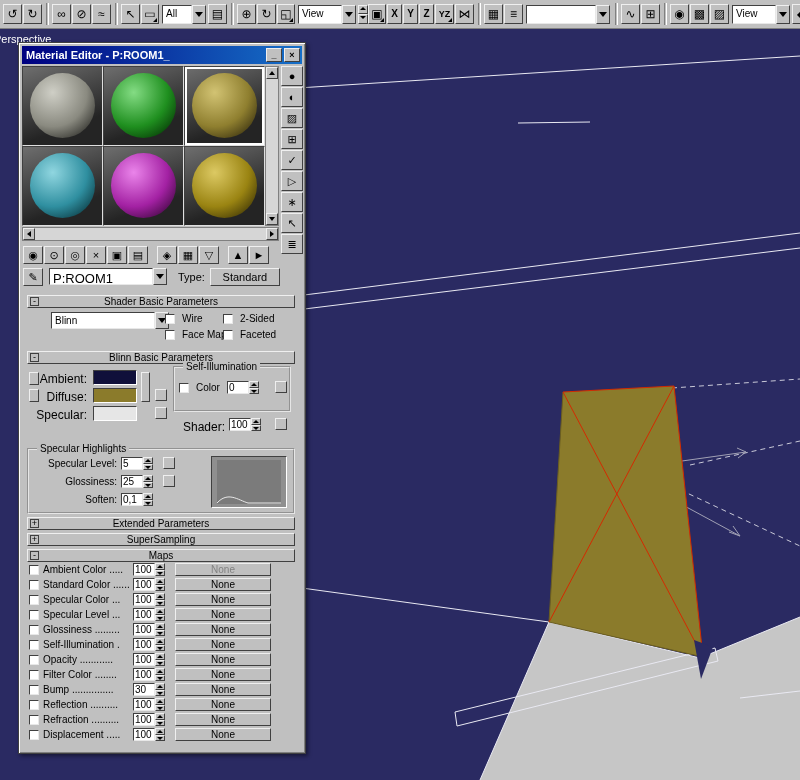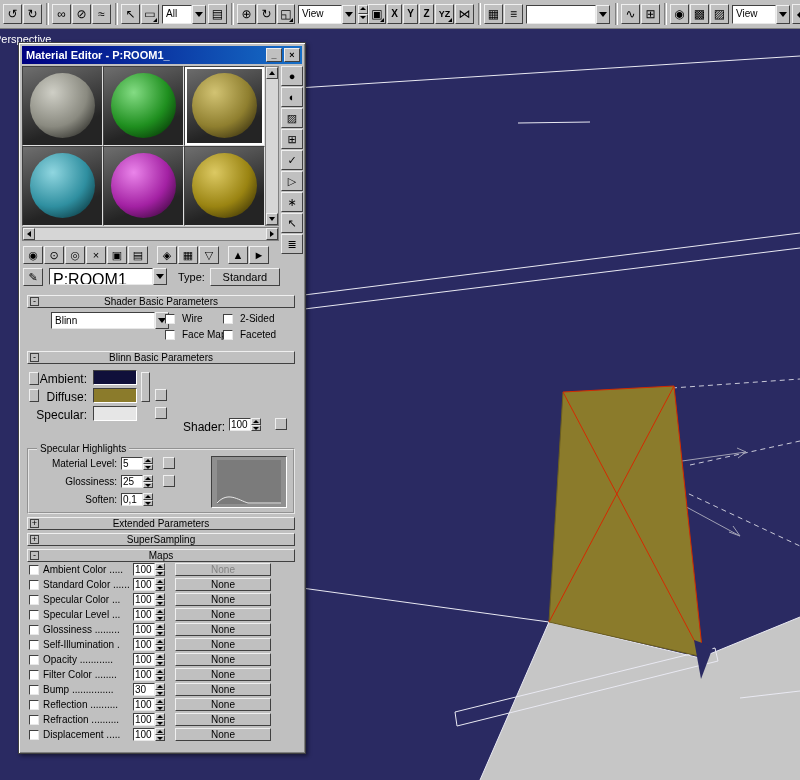--- a/index.html
+++ b/index.html
@@ -75,21 +75,21 @@
                flex-direction:column; gap:1px; }
   .st { width:22px; height:20px; display:flex; align-items:center; justify-content:center; font-size:11px; }
 
   .tools { position:absolute; left:4px; top:203px; display:flex; align-items:center; }
   .tool  { width:20px; height:18px; margin-right:1px; display:flex; align-items:center;
            justify-content:center; font-size:11px; }
   .gap   { width:8px; flex:0 0 auto; }
 
   .namerow { position:absolute; left:4px; top:225px; height:18px; display:flex; align-items:center; }
   .picker  { width:20px; height:18px; display:flex; align-items:center; justify-content:center; margin-right:4px; }
-  .matdd .ddv { width:104px; height:17px; font-size:16px; }
+  .matdd .ddv { width:104px; height:17px; font-size:13px; }
   .typelabel  { margin:0 5px 0 9px; }
   .stdbtn  { width:70px; height:18px; font-size:11px; text-align:center; line-height:16px; }
 
   
   .rollouts { position:absolute; left:8px; top:249px; width:268px; }
   .rhead { position:relative; height:13px; background:#c0c0c0; border:1px solid;
            border-color:#efefef #404040 #404040 #efefef; font-size:10px; text-align:center;
            line-height:11px; margin-top:3px; }
   .pm   { position:absolute; left:2px; top:1px; width:9px; height:9px; background:#c0c0c0;
           border:1px solid #404040; font-size:9px; line-height:7px; text-align:center; }
@@ -374,35 +374,50 @@
       <span class="clabel" style="left:8px;top:8px">Ambient:</span>
       <span class="clabel" style="left:8px;top:26px">Diffuse:</span>
       <span class="clabel" style="left:8px;top:44px">Specular:</span>
       <span class="swatch" style="top: 6px; background: rgb(16, 16, 58);"></span>
       <span class="swatch" style="top: 24px; background: rgb(139, 123, 43);"></span>
       <span class="swatch" style="top: 42px; background: rgb(230, 230, 230);"></span>
       <span class="adlock r"></span>
       <span class="mapbtn r" style="left:128px;top:25px"></span>
       <span class="mapbtn r" style="left:128px;top:43px"></span>
 
+      <span class="sigroup grp">
+        <span class="legend">Self-Illumination</span>
+        <span class="ck" style="left:4px;top:14px">
+          <span class="cb"></span>
+          <span>Color</span>
+        </span>
+        <span class="spin" style="position:absolute;left:52px;top:13px">
+          <span class="val fld">0</span>
+          <span class="ud">
+              <i class="up"></i>
+              <i class="dn"></i>
+            </span>
+        </span>
+        <span class="mapbtn r" style="left:100px;top:13px"></span>
+      </span>
 
       <span class="clabel" style="left:152px;top:56px;width:46px">Shader:</span>
       <span class="spin" style="position:absolute;left:202px;top:54px">
         <span class="val fld">100</span>
         <span class="ud">
             <i class="up"></i>
             <i class="dn"></i>
           </span>
       </span>
       <span class="mapbtn r" style="left:248px;top:54px"></span>
     </div>
 
     <div class="shgroup grp">
       <span class="legend">Specular Highlights</span>
-      <span class="shlabel" style="left:0;top:8px">Material Level:</span>
+      <span class="shlabel" style="left:0;top:8px">Specular Level:</span>
       <span class="spin" style="position:absolute;left:92px;top:7px">
         <span class="val fld">5</span>
         <span class="ud">
             <i class="up"></i>
             <i class="dn"></i>
           </span>
       </span>
       <span class="mapbtn r" style="left:134px;top:7px"></span>
       <span class="shlabel" style="left:0;top:26px">Glossiness:</span>
       <span class="spin" style="position:absolute;left:92px;top:25px">

